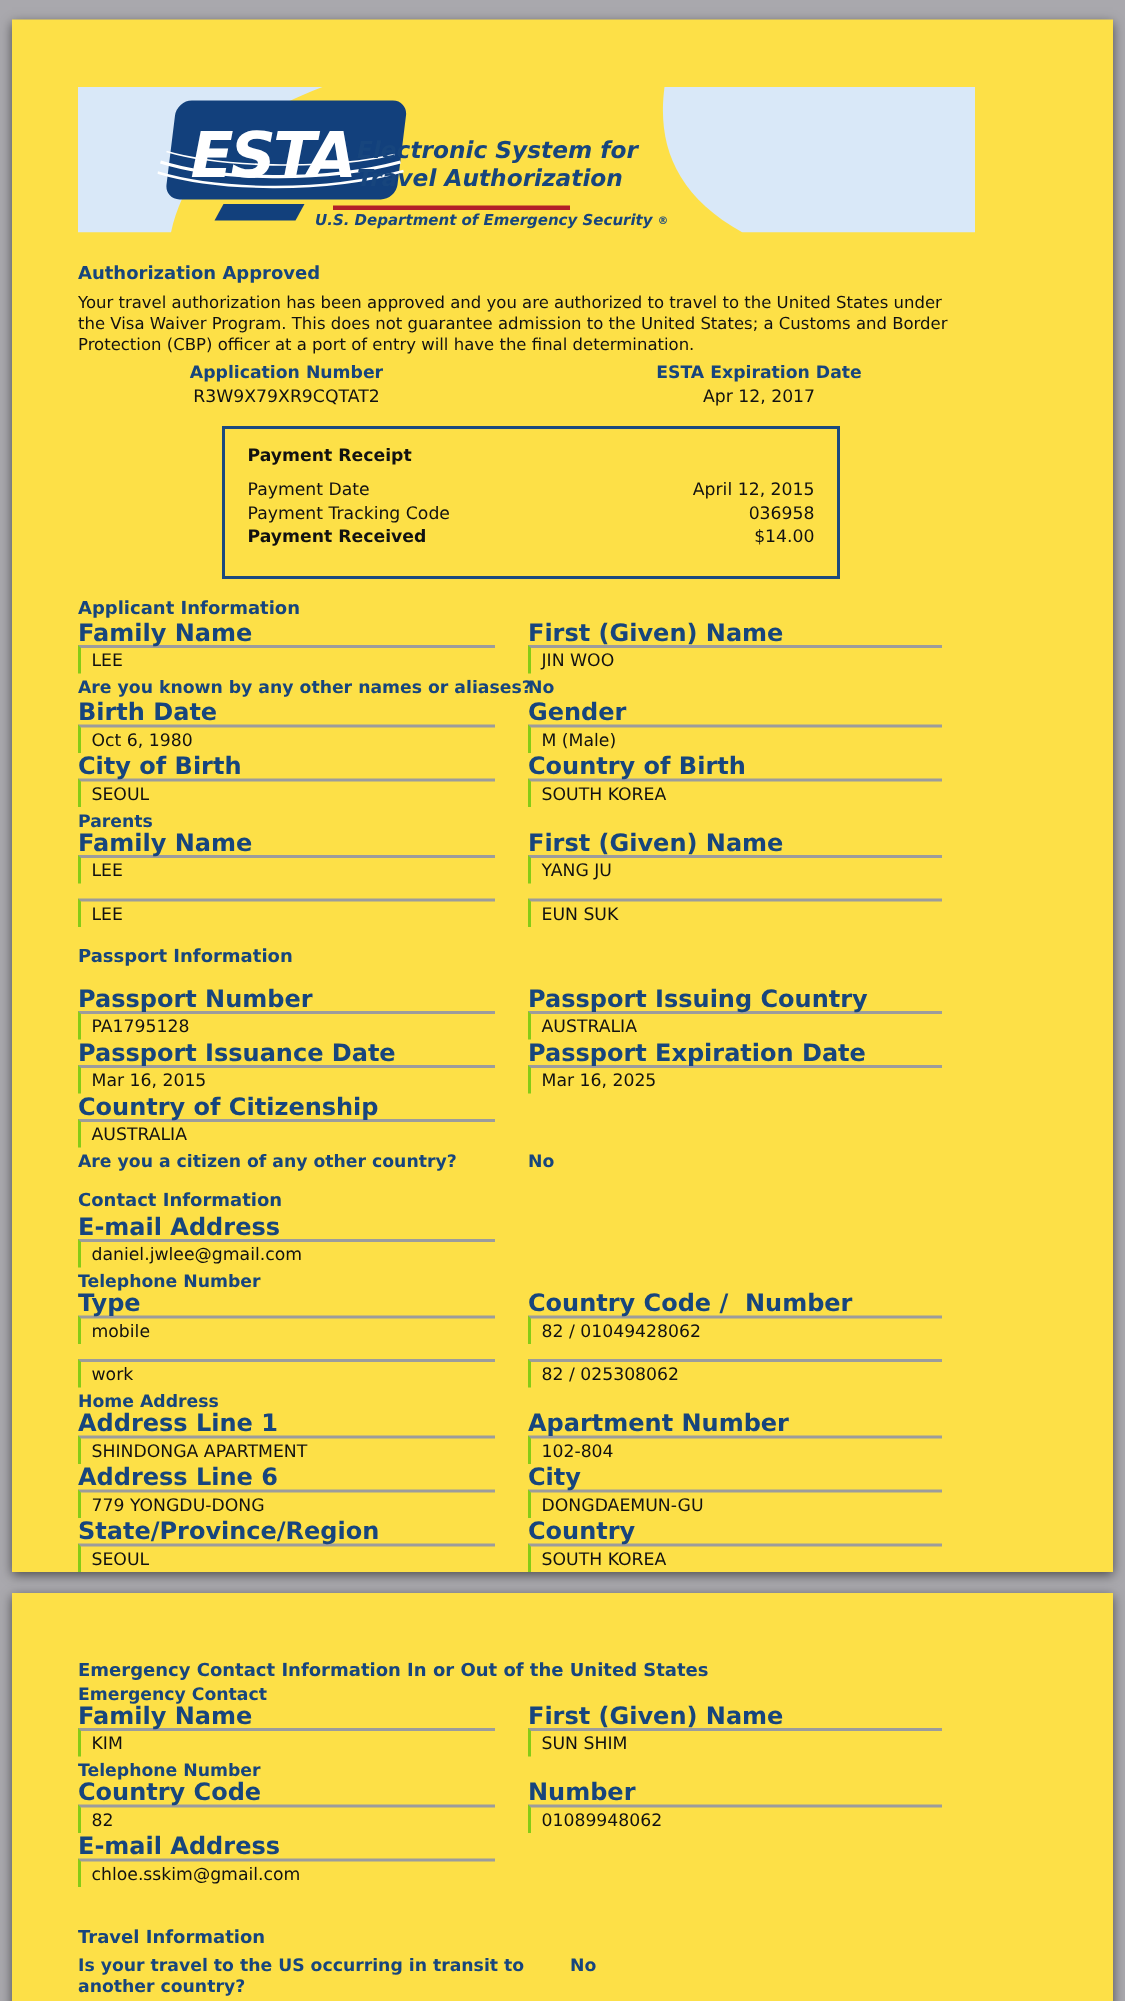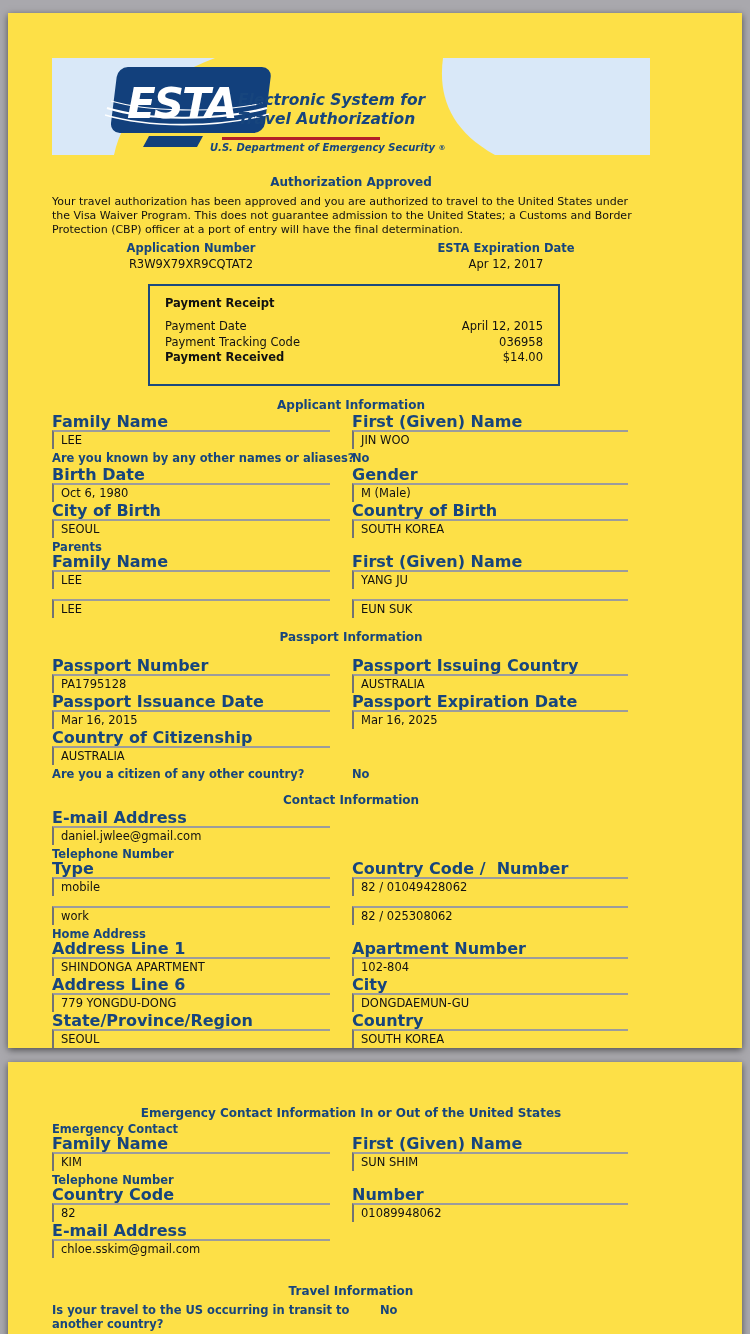--- a/index.html
+++ b/index.html
@@ -22,36 +22,36 @@
   .logo-svg{position:absolute;left:53px;top:0;}
   .tagline{position:absolute;left:186px;top:33px;color:#17457d;
     font-style:italic;font-weight:bold;font-size:15.5px;line-height:19px;white-space:nowrap;}
   .red-line{position:absolute;left:170px;top:79px;width:158px;height:3px;background:#b22028;}
   .dept{position:absolute;left:158px;top:84px;color:#17457d;font-style:italic;
     font-weight:bold;font-size:10px;white-space:nowrap;}
   .dept .reg{font-size:7px;vertical-align:1px;}
 
   
   .content{margin:0 92px 0 44px;width:598px;}
-  .st{ text-align:center;color:#17457d;font-weight:bold;font-size:12px;line-height:15px;}
+  .st{ text-align:left;color:#17457d;font-weight:bold;font-size:12px;line-height:15px;}
   .doc-title{margin-top:20px;}
   .para{margin-top:5px;width:592px;font-size:11px;line-height:14px;color:#111;}
   .appexp{display:grid;grid-template-columns:278px 276px;column-gap:38px;margin-top:4px;}
   .appexp .cell{text-align:center;}
   .appexp .lab{color:#17457d;font-weight:bold;font-size:11.5px;line-height:15px;}
   .appexp .val{color:#111;font-size:11.5px;line-height:16px;}
 
   .paybox{margin:12px 0 0 96px;width:378px;border:2px solid #1c4a7e;padding:10px 15px 18px 15px;}
   .paybox .pt{text-align:left;font-weight:bold;font-size:11.5px;color:#111;margin-bottom:9px;}
   .prow{display:flex;justify-content:space-between;font-size:11.5px;line-height:15.5px;color:#111;}
   .prow .pl.b,.prow .pv.b{font-weight:bold;}
 
   .row2{display:grid;grid-template-columns:278px 276px;column-gap:22px;margin-bottom:2px;}
   .fl{color:#17457d;font-weight:bold;font-size:16px;line-height:14px;white-space:pre-wrap;}
-  .fb{margin-top:1px;border-top:2px solid #9c9c9c;border-left:2px solid #737373;}
+  .fb{margin-top:1px;border-top:2px solid #9c9c9c;border-left:2px solid #84cc16;}
   .fv{font-size:11.5px;line-height:15px;color:#111;padding:1px 2px 1px 7px;min-height:15px;}
   .q{color:#17457d;font-weight:bold;font-size:11.5px;line-height:14px;white-space:nowrap;}
   .q.wrap{white-space:normal;}
   .ans{color:#17457d;font-weight:bold;font-size:11.5px;line-height:14px;}
   .sub{color:#17457d;font-weight:bold;font-size:11.5px;line-height:15px;margin-top:1px;}
   .gap9{margin-top:9px;}
   .qrow{margin-bottom:3px;}
 </style>
 </head>
 <body>

